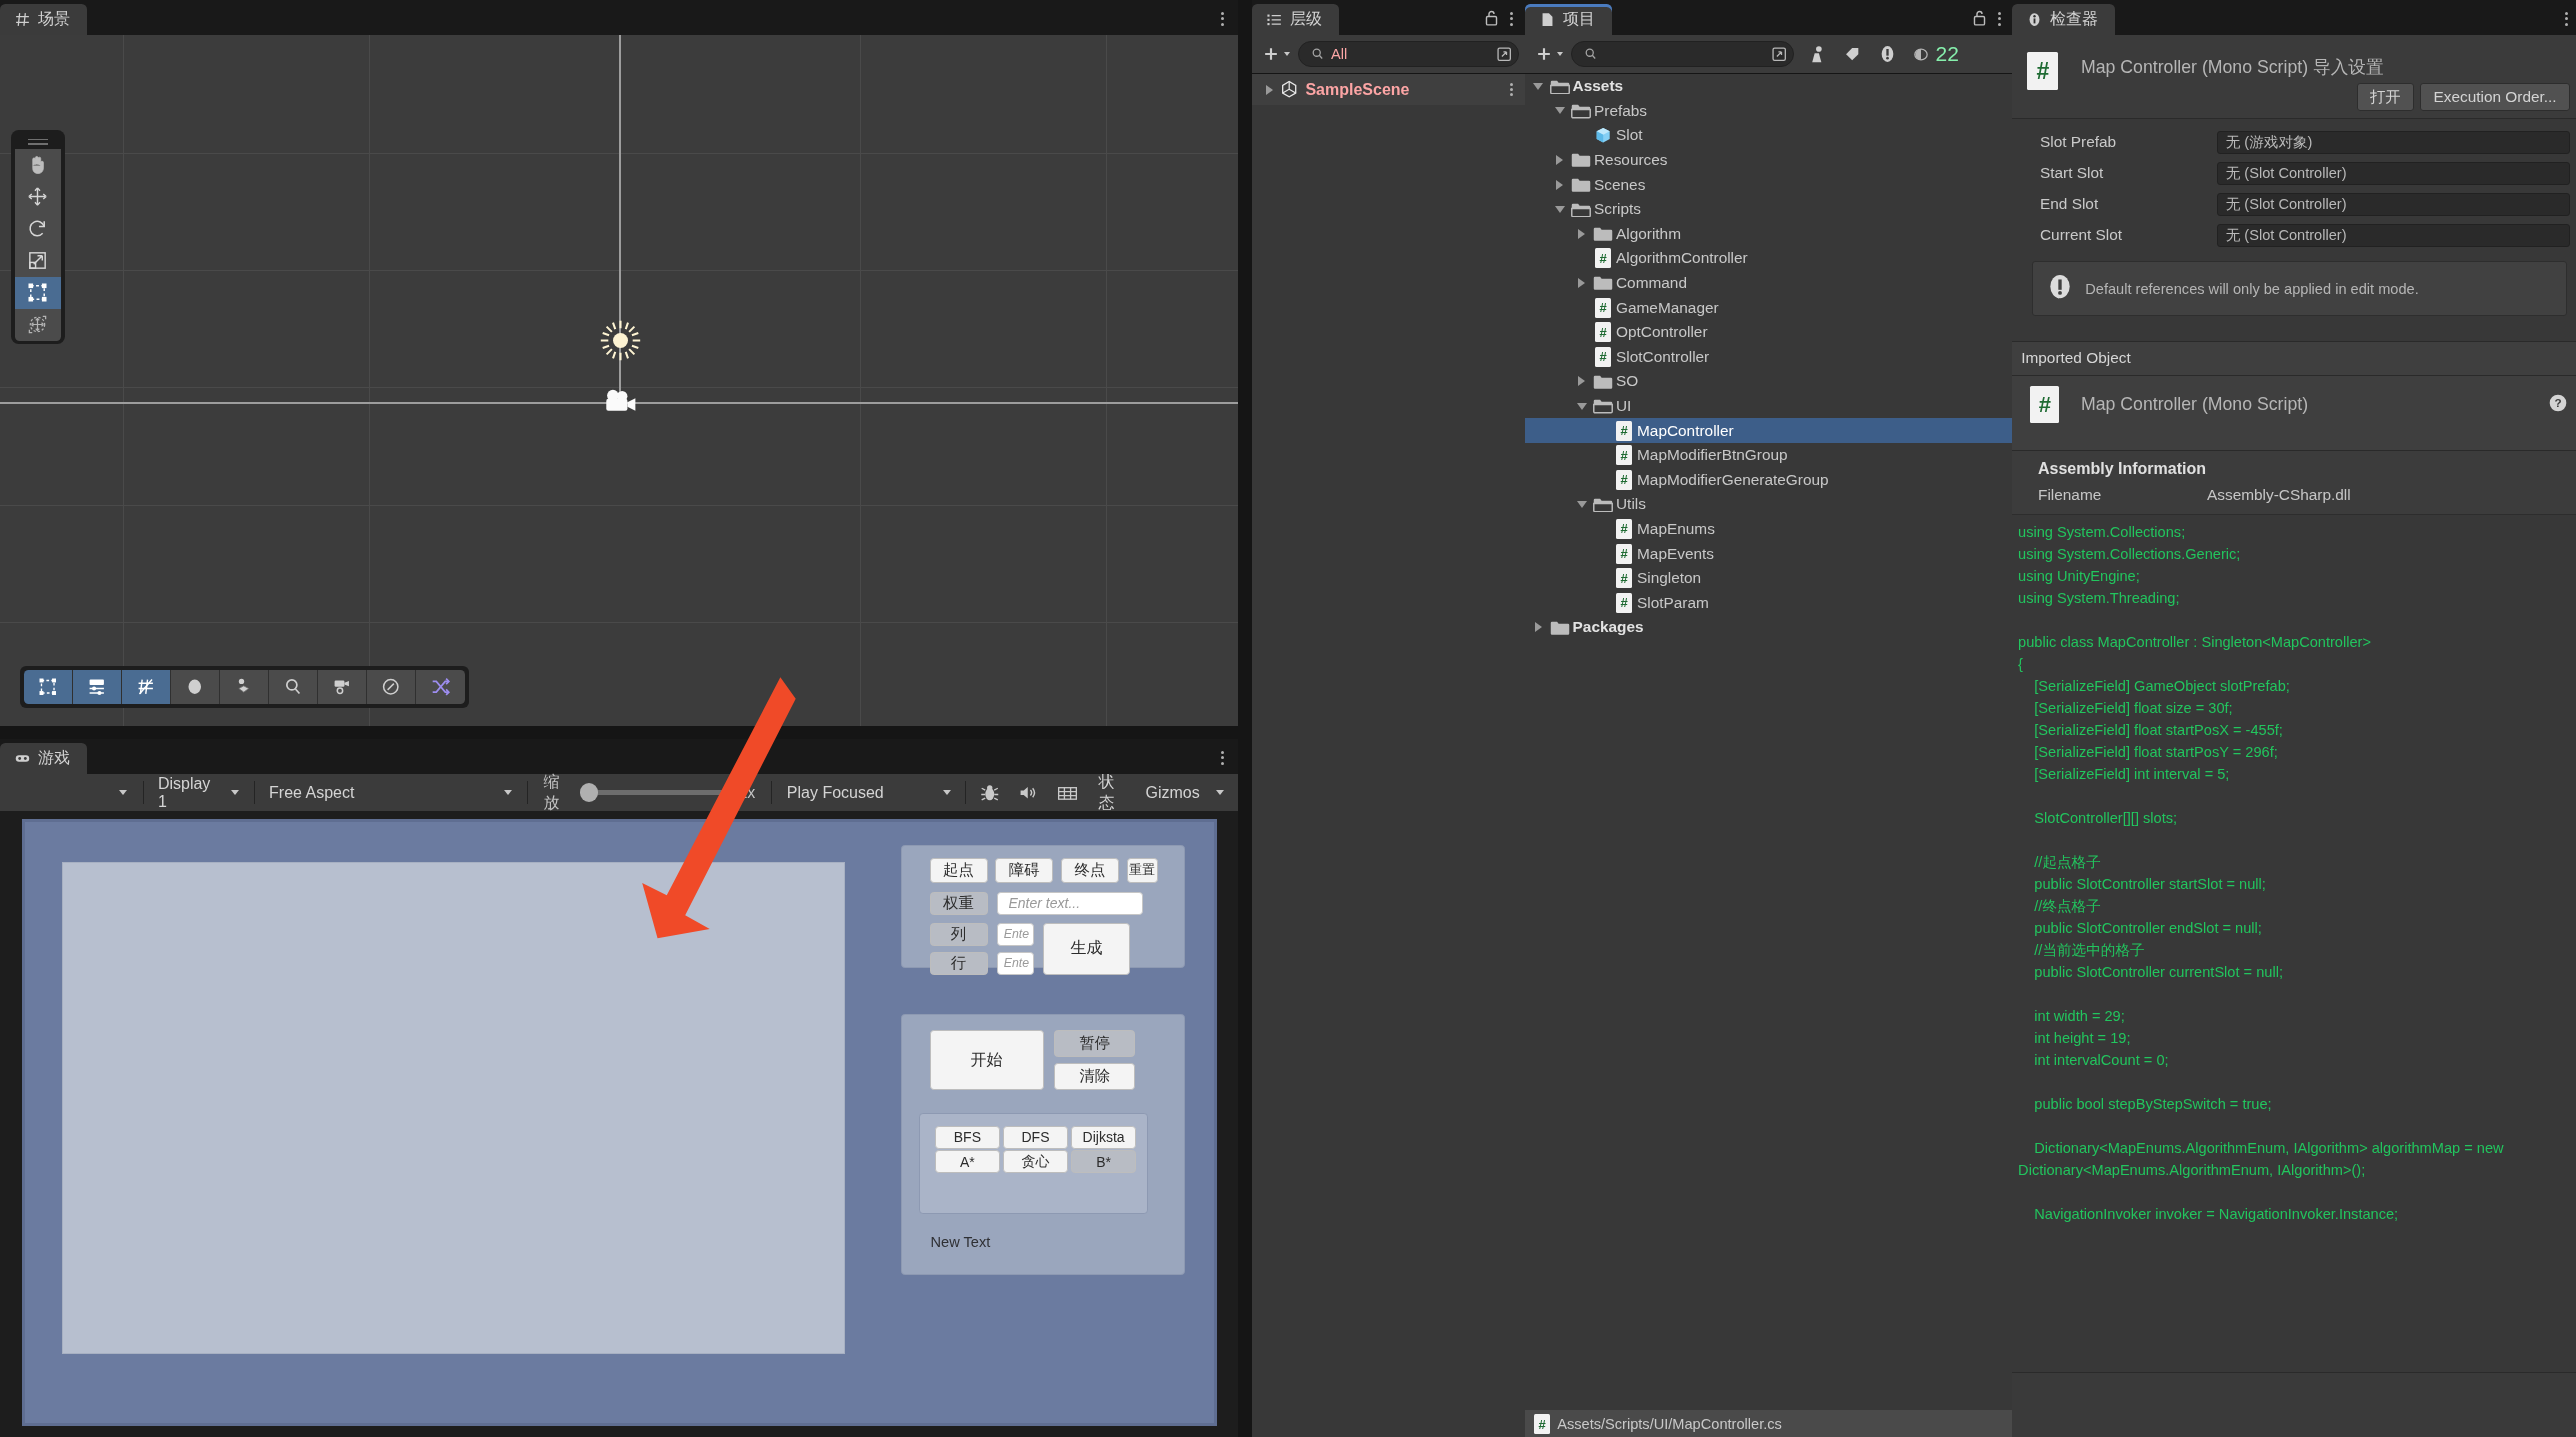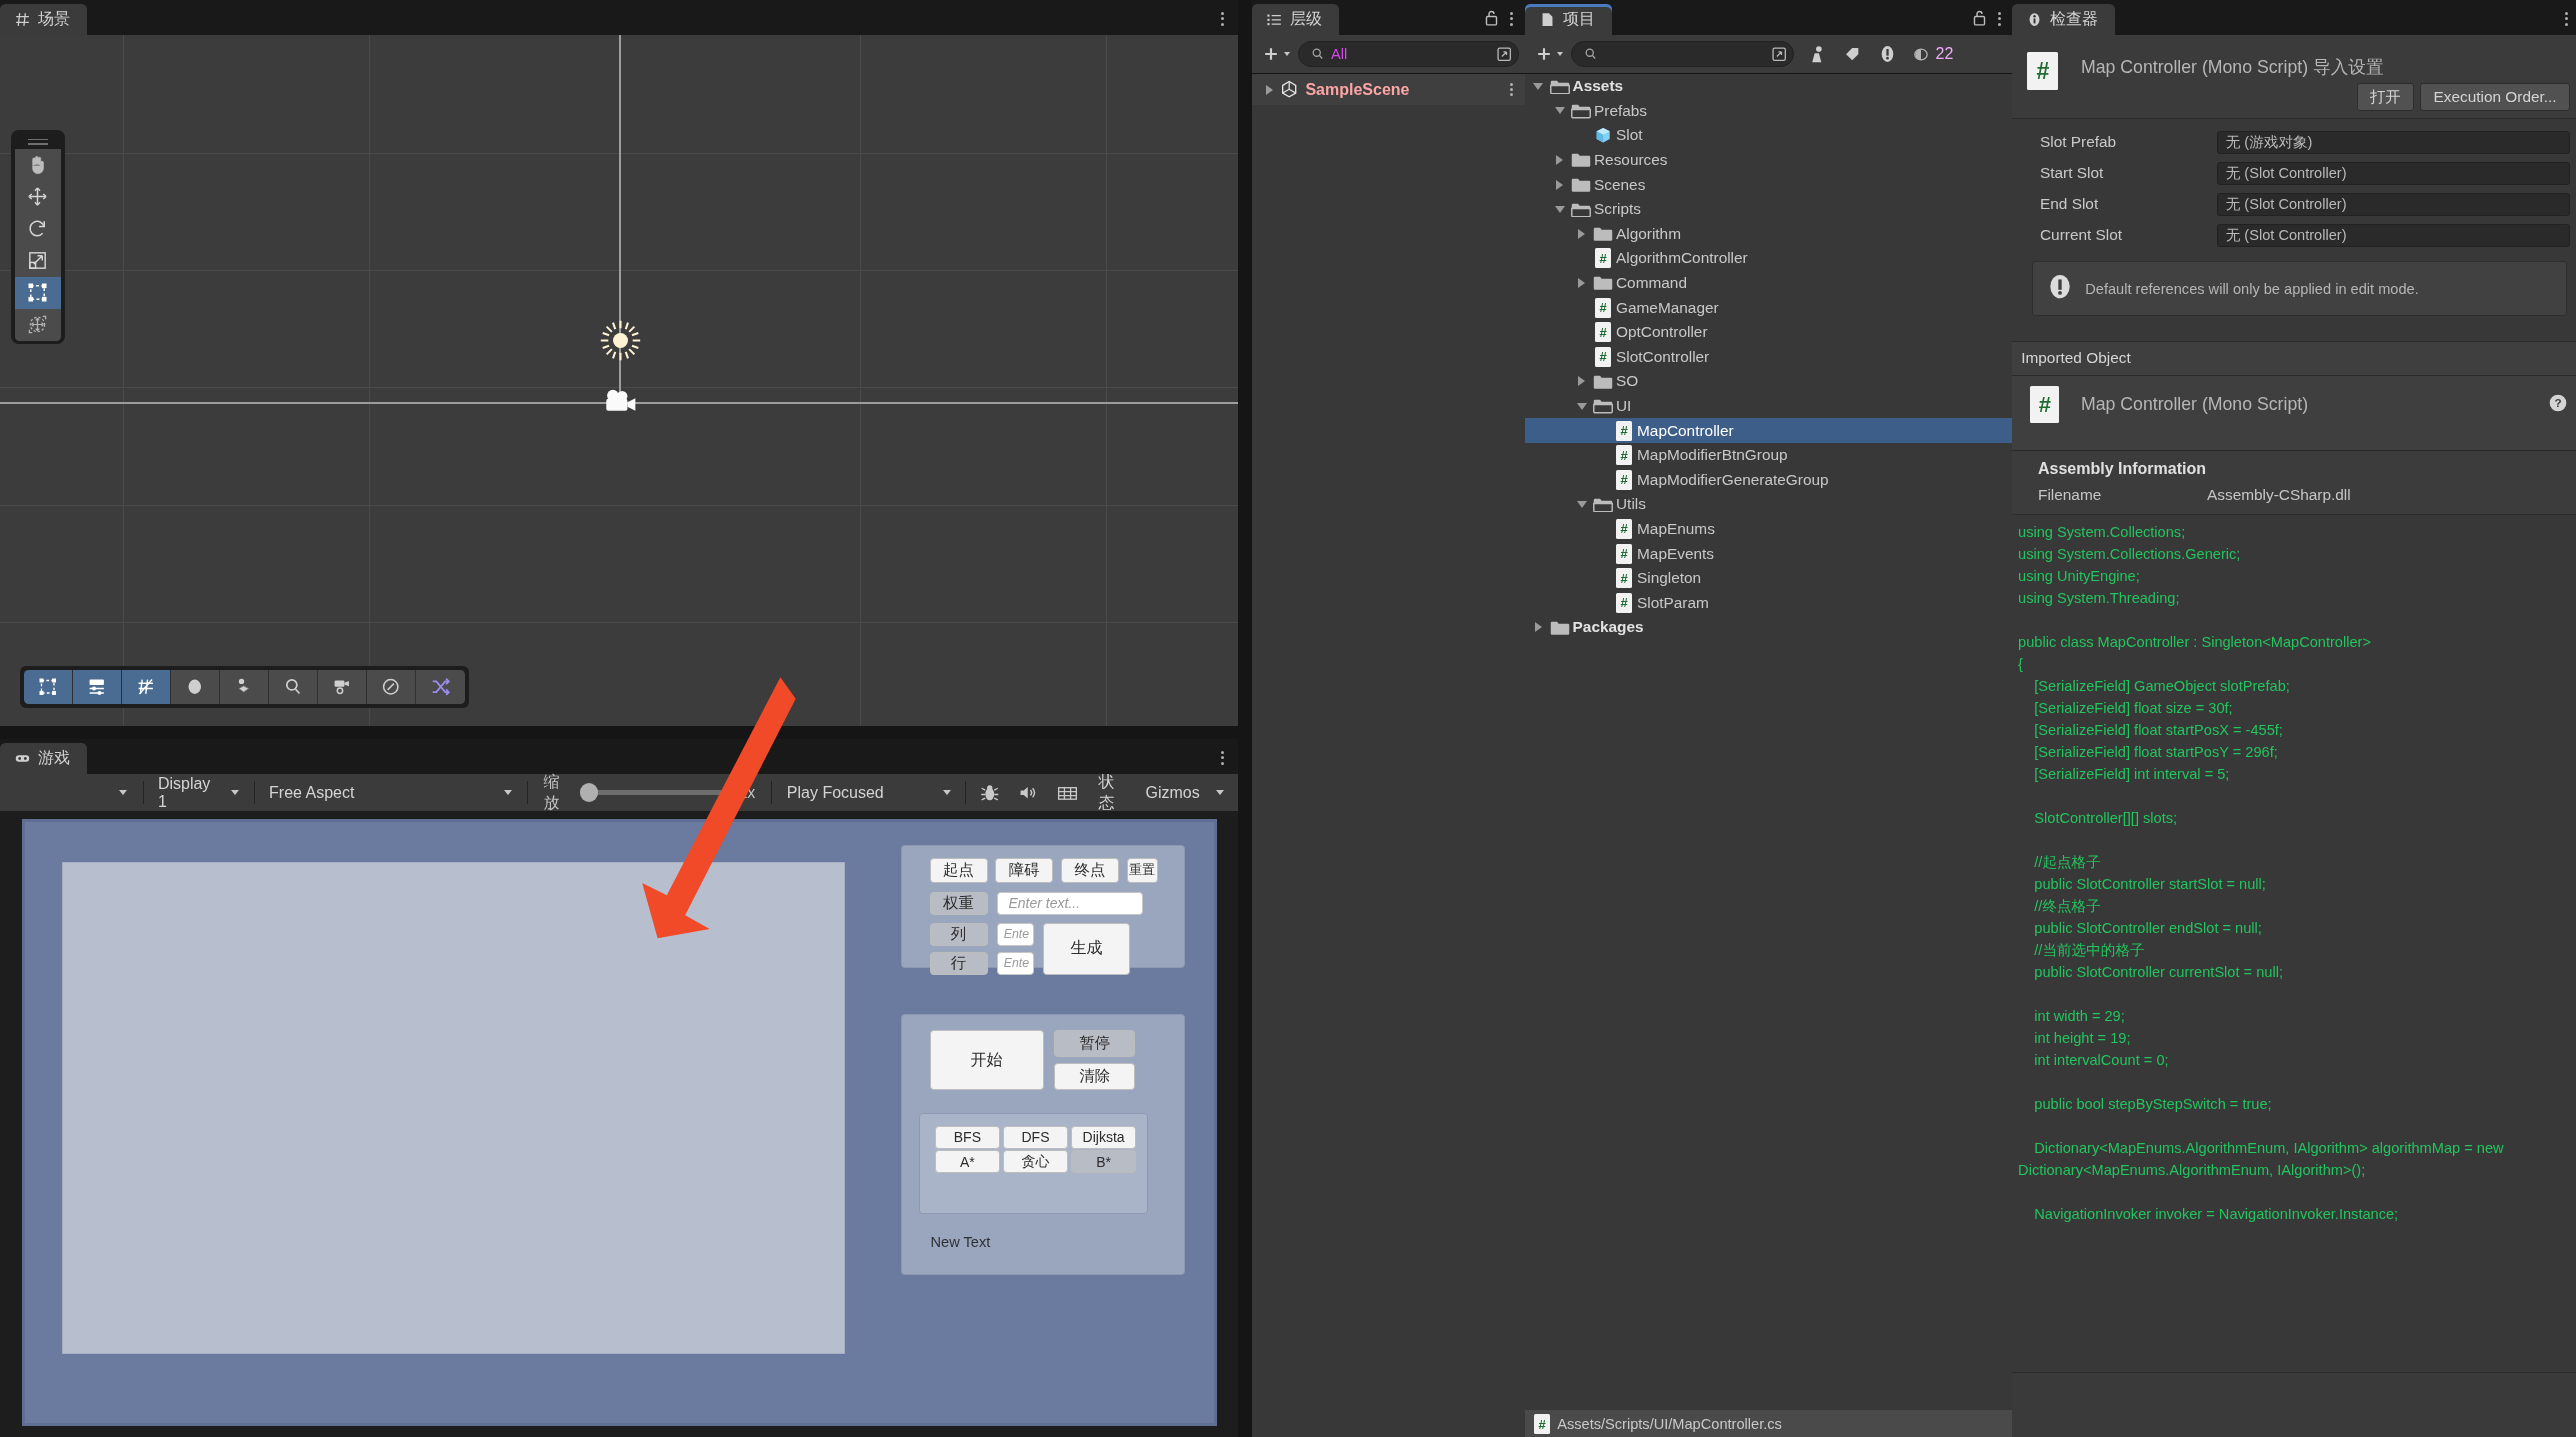--- a/index.html
+++ b/index.html
@@ -63,21 +63,21 @@
   .gbtn.dim { background:#b8bcc4; }
   .gfield { background:#fff; border:0.8px solid #c6c6c6; border-radius:3.8px; color:#9a9a9a;
             display:flex;align-items:center; font-size:15.4px; font-style:italic; padding-left:10.8px; }
 
   
   #hier-tabstrip { left:1252px; top:0; width:273px; }
   #hier-toolbar { position:absolute; left:1252px; top:35px; width:273px; height:38px; padding:0 6.1px; }
   #hier-body { left:1252px; top:74px; width:273px; height:1364px; }
   .hrow { display:flex; align-items:center; gap:7px; height:31px; padding-left:14px; background:#3f3f3f; }
   .searchbox { flex:1; height:26px; background:#2a2a2a; border:0.8px solid #212121; border-radius:13px;
-               display:flex; align-items:center; gap:6.1px; padding:0 4.6px 0 10.8px; font-size:14.6px; color:#d946ef; }
+               display:flex; align-items:center; gap:6.1px; padding:0 4.6px 0 10.8px; font-size:14.6px; color:#fca5a5; }
 
   
   #proj-tabstrip { left:1525px; top:0; width:488px; }
   #proj-toolbar { position:absolute; left:1525px; top:35px; width:488px; height:38px; padding:0 6.1px; }
   #proj-body { left:1525px; top:74px; width:488px; height:1336px; }
   .prow { display:flex; align-items:center; height:24.6px; font-size:15.4px; color:#c8c8c8; white-space:nowrap; }
   .prow.sel { background:#3d5e89; color:#fff; }
   .prow .tw { width:17px; display:flex; justify-content:center; flex:0 0 17px; }
   .bold { font-weight:bold; color:#e2e2e2; }
   #proj-status { position:absolute; left:1525px; top:1410px; width:488px; height:28px;
@@ -656,21 +656,21 @@
         <ellipse cx="10" cy="12" rx="7" ry="9.5" fill="#cfcfcf"></ellipse>
         <rect x="8.6" y="6" width="2.8" height="8" fill="#3b3b3b"></rect>
           <circle cx="10" cy="17" r="1.6" fill="#3b3b3b"></circle>
       </svg>
     </div>
     <div class="btn flat" style="height:31px;gap:4.6px;padding:0 6.1px">
       <svg width="20" height="17" viewBox="0 0 26 22">
         <ellipse cx="13" cy="11" rx="8" ry="7" fill="none" stroke="#b5b5b5" stroke-width="1.7"></ellipse>
         <path d="M13 4a7 7 0 0 0 0 14Z" fill="#b5b5b5"></path>
       </svg>
-      <span style="font-size:16px;color:#f0abfc">22</span>
+      <span style="font-size:21px;color:#86efac">22</span>
     </div>
   </div>
   <div class="panelbody" id="proj-body">
       <div class="prow " style="padding-left:4.6px">
         <span class="tw">
           <span class="tri open"></span>
         </span>
         <span style="display:flex;align-items:center;width:26px;justify-content:center">
           <svg class="folder" viewBox="0 0 26 20">
       <path d="M1 4a1.6 1.6 0 0 1 1.6-1.6h6.6l2 2.4h12.2a1.6 1.6 0 0 1 1.6 1.6v2H1Z" fill="#bcbcbc"></path>

